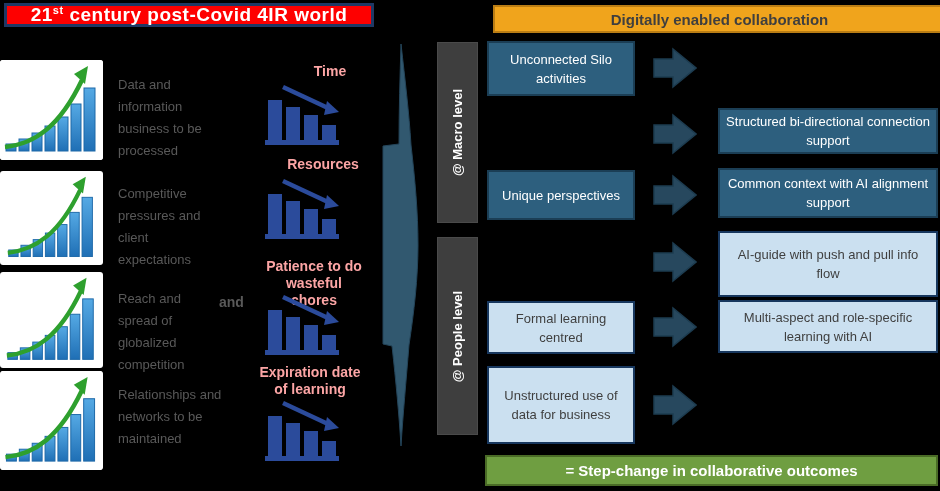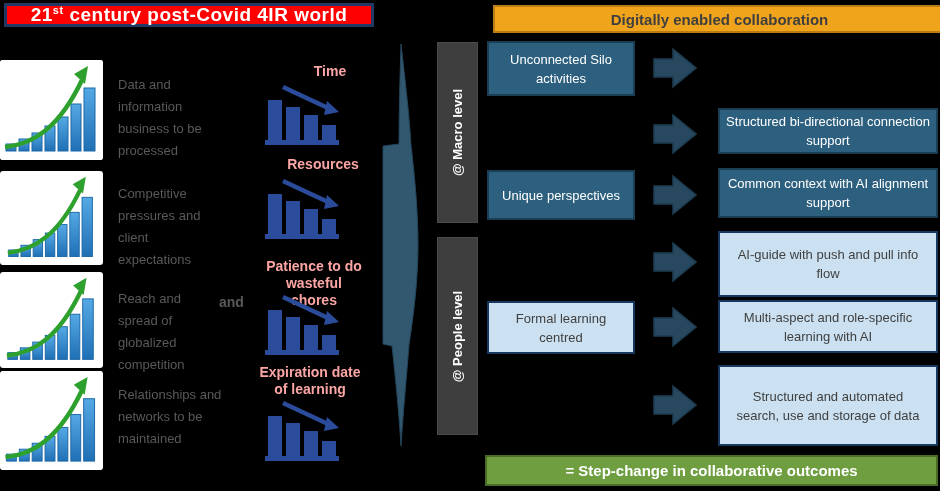--- a/index.html
+++ b/index.html
@@ -163,22 +163,22 @@
         <use href="#blockArrow"></use>
       </svg></div>
   <div class="abs box box-light col-to" style="top:231px;height:66px">AI-guide with push and pull info flow</div>
 
   <div class="abs box box-light col-from" style="top:301px;height:53px">Formal learning centred</div>
   <div class="abs flow-arrow" style="top:306px"><svg width="44" height="42" viewBox="0 0 44 42">
         <use href="#blockArrow"></use>
       </svg></div>
   <div class="abs box box-light col-to" style="top:300px;height:53px">Multi-aspect and role-specific learning with AI</div>
 
+  <div class="abs box box-light col-from" style="top:366px;height:78px">Unstructured use of data for business</div>
   <div class="abs flow-arrow" style="top:384px"><svg width="44" height="42" viewBox="0 0 44 42">
         <use href="#blockArrow"></use>
       </svg></div>
-  <div class="abs box box-light col-to" style="top:365px;height:81px">Structured and automated search, use and storage of data</div>
 
   <div class="abs green-banner">
     <span>= Step-change in collaborative outcomes</span>
   </div>
 
 </div>
 
 </body></html>

